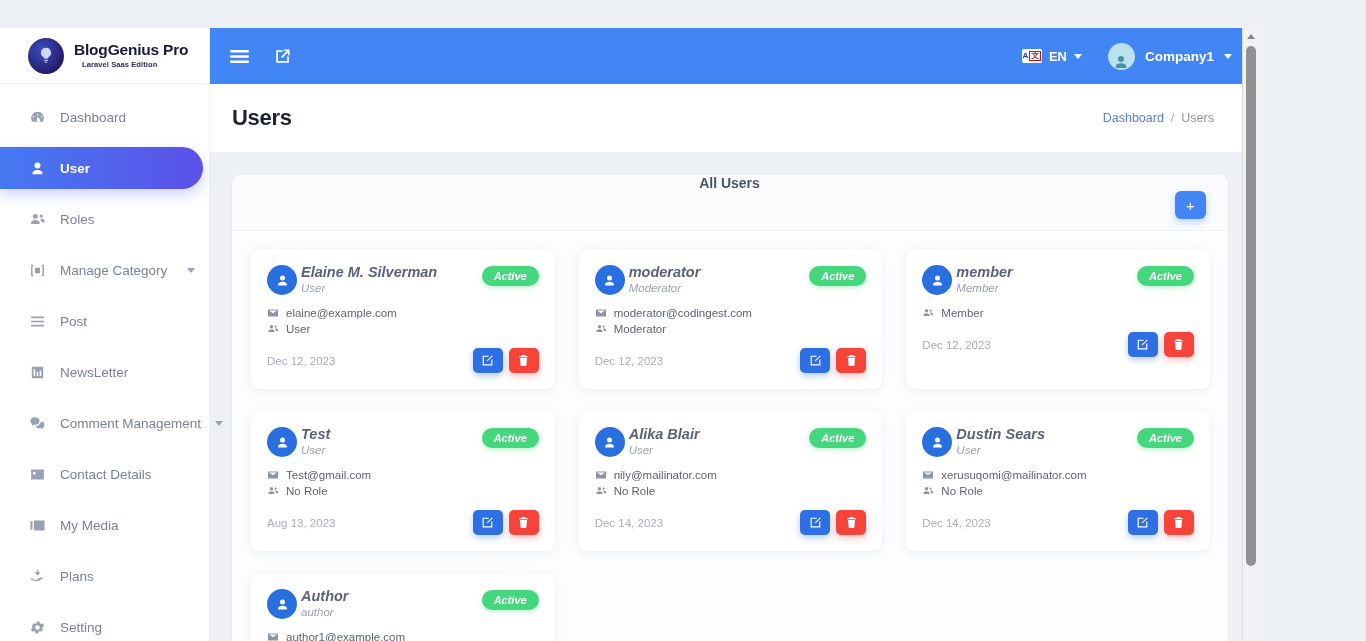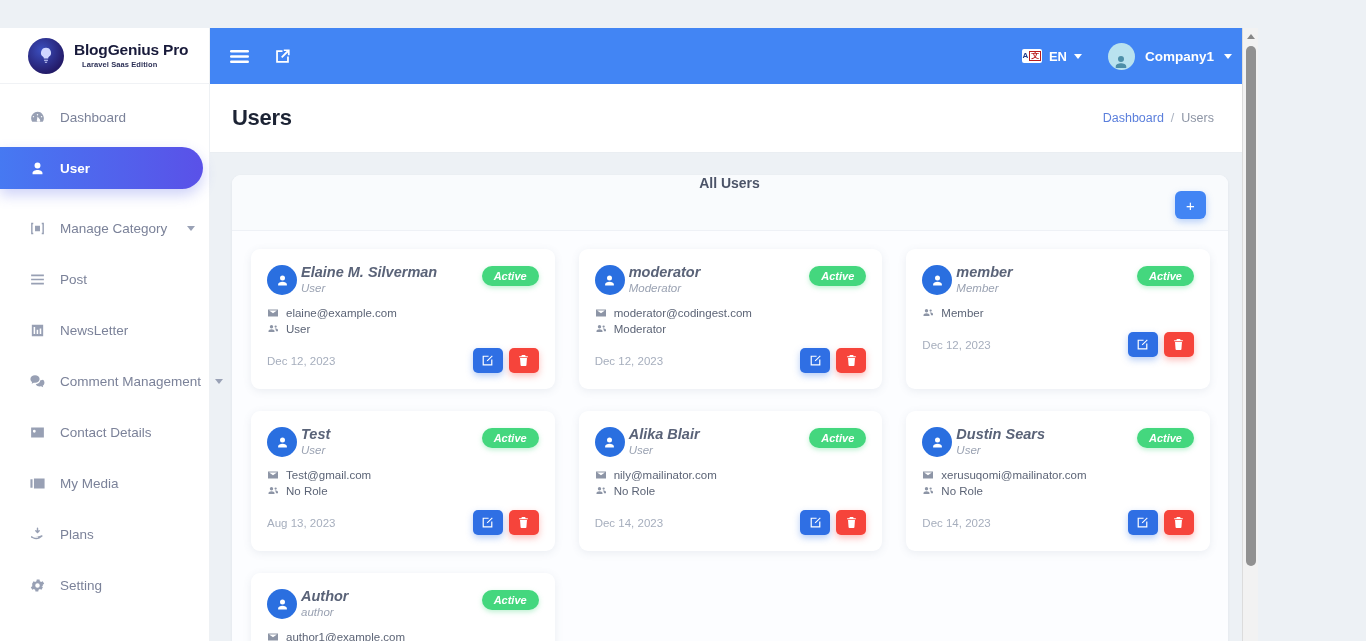--- a/index.html
+++ b/index.html
@@ -234,20 +234,28 @@
       <div class="nav-item active">
         <span class="ic">
           <svg viewBox="0 0 24 24">
               <path d="M12 12a4.2 4.2 0 1 0 0-8.4A4.2 4.2 0 0 0 12 12zm0 2c-3.4 0-7 1.7-7 4.2v2h14v-2c0-2.5-3.6-4.2-7-4.2z"></path>
             </svg>
         </span>
         <span class="lbl">User</span>
       </div>
       <div class="nav-spacer-9"></div>
 
+      <div class="nav-item">
+        <span class="ic">
+          <svg viewBox="0 0 24 24">
+              <path d="M9 11a3.4 3.4 0 1 0 0-6.8A3.4 3.4 0 0 0 9 11zm0 1.7c-3 0-6 1.5-6 3.6v1.9h12v-1.9c0-2.1-3-3.6-6-3.6zM17.3 9.4a2.3 2.3 0 1 0 0-4.6 2.3 2.3 0 0 0 0 4.6zm1 1.4h-1c-.7 0-1.4.2-1.9.5 1.4.9 2.4 2.2 2.4 3.8v1.3H22v-2.1c0-1.9-1.6-3.5-3.7-3.5z"></path>
+            </svg>
+        </span>
+        <span class="lbl">Roles</span>
+      </div>
       <div class="nav-spacer-9"></div>
 
       <div class="nav-item">
         <span class="ic">
           <svg viewBox="0 0 24 24">
               <path d="M3 4h3v2H5v12h1v2H3V4zm15 0h3v16h-3v-2h1V6h-1V4zM8.5 8h7v8h-7V8z"></path>
             </svg>
         </span>
         <span class="lbl">Manage Category</span>
         <span class="caret"></span>

